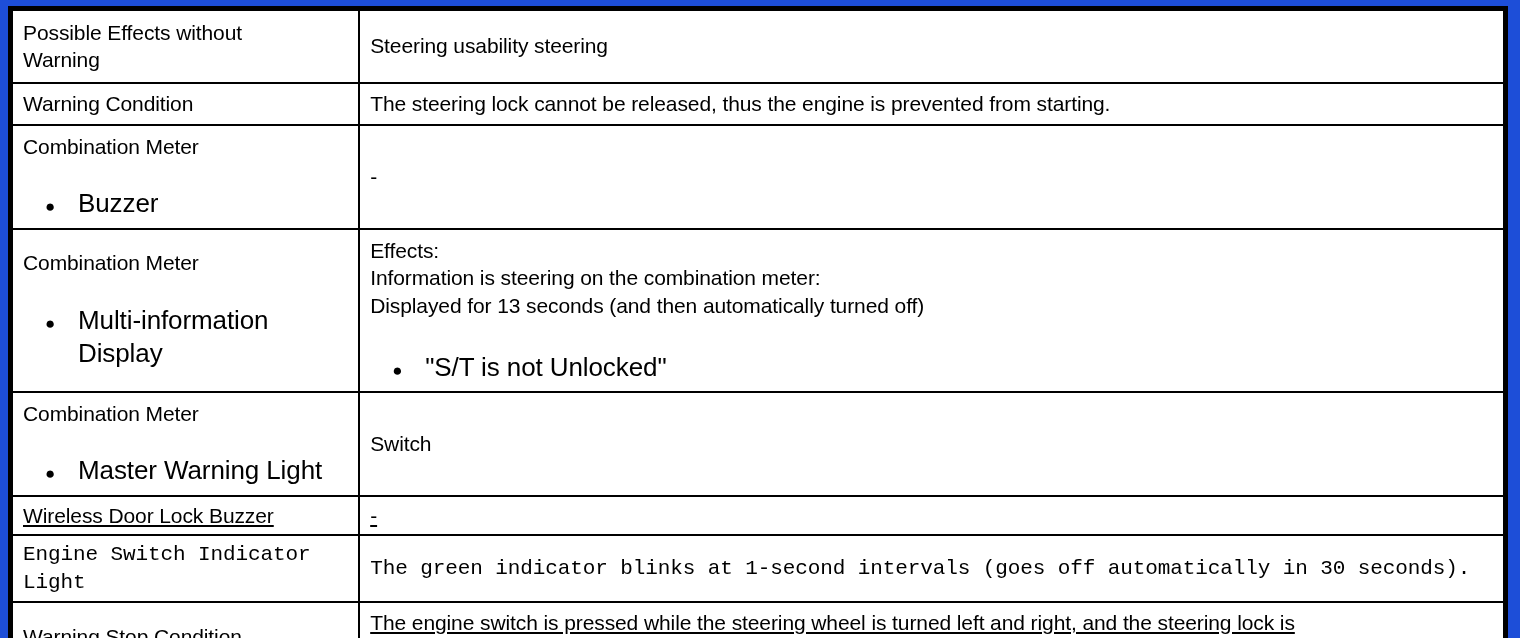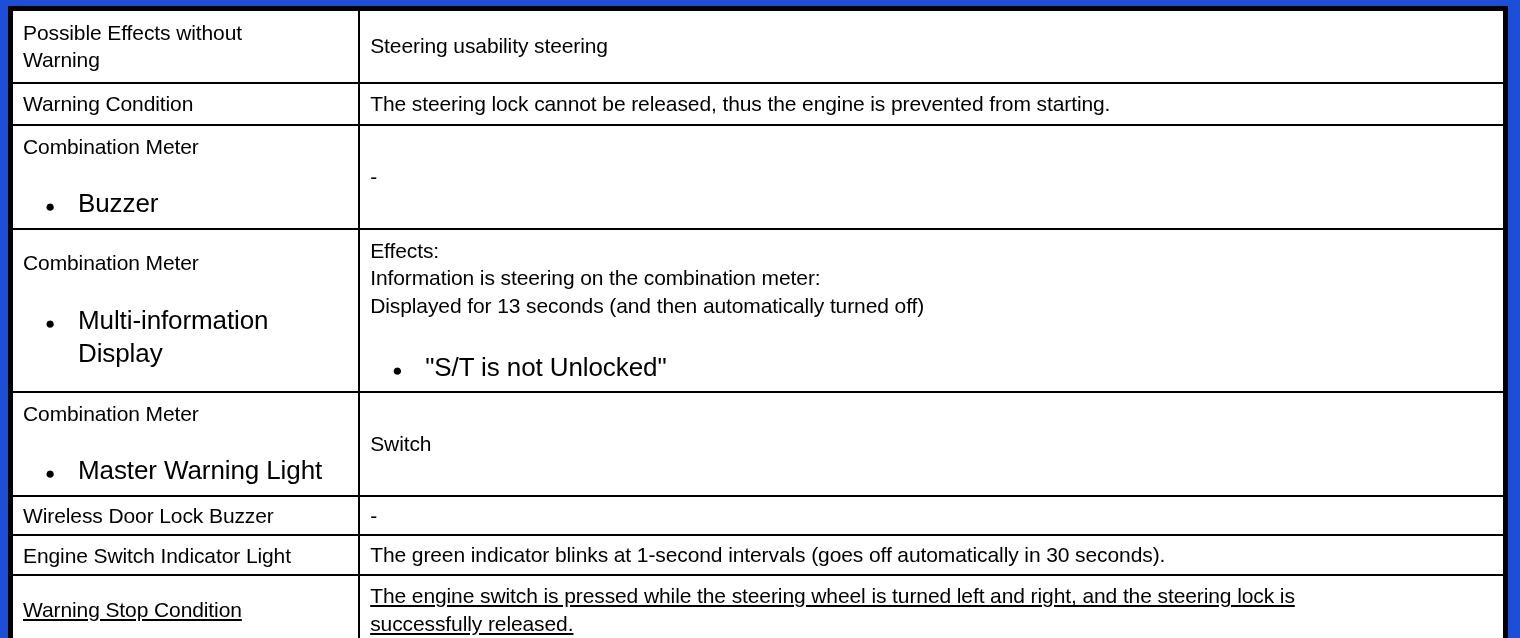--- a/index.html
+++ b/index.html
@@ -85,22 +85,22 @@
     line-height: 1.32;
   }
   .dash {
     font-size: 21px;
   }
   .r-tall1 { height: 74px; }
   .r-short { height: 42px; }
   .r-meter1 { height: 100px; }
   .r-mid { height: 153px; }
   .r-meter2 { height: 95px; }
-  .r-short2 { height: 31px; }
-  .r-short3 { height: 39px; }
+  .r-short2 { height: 31px; text-decoration: underline; }
+  .r-short3 { height: 39px; font-family: Liberation Mono, monospace; }
   .r-last { height: 71px; text-decoration: underline; }
 </style>
 </head>
 <body>
 
 <div class="sheet">
   <table class="spec-table">
     <colgroup>
       <col class="c-label">
       <col class="c-value">

